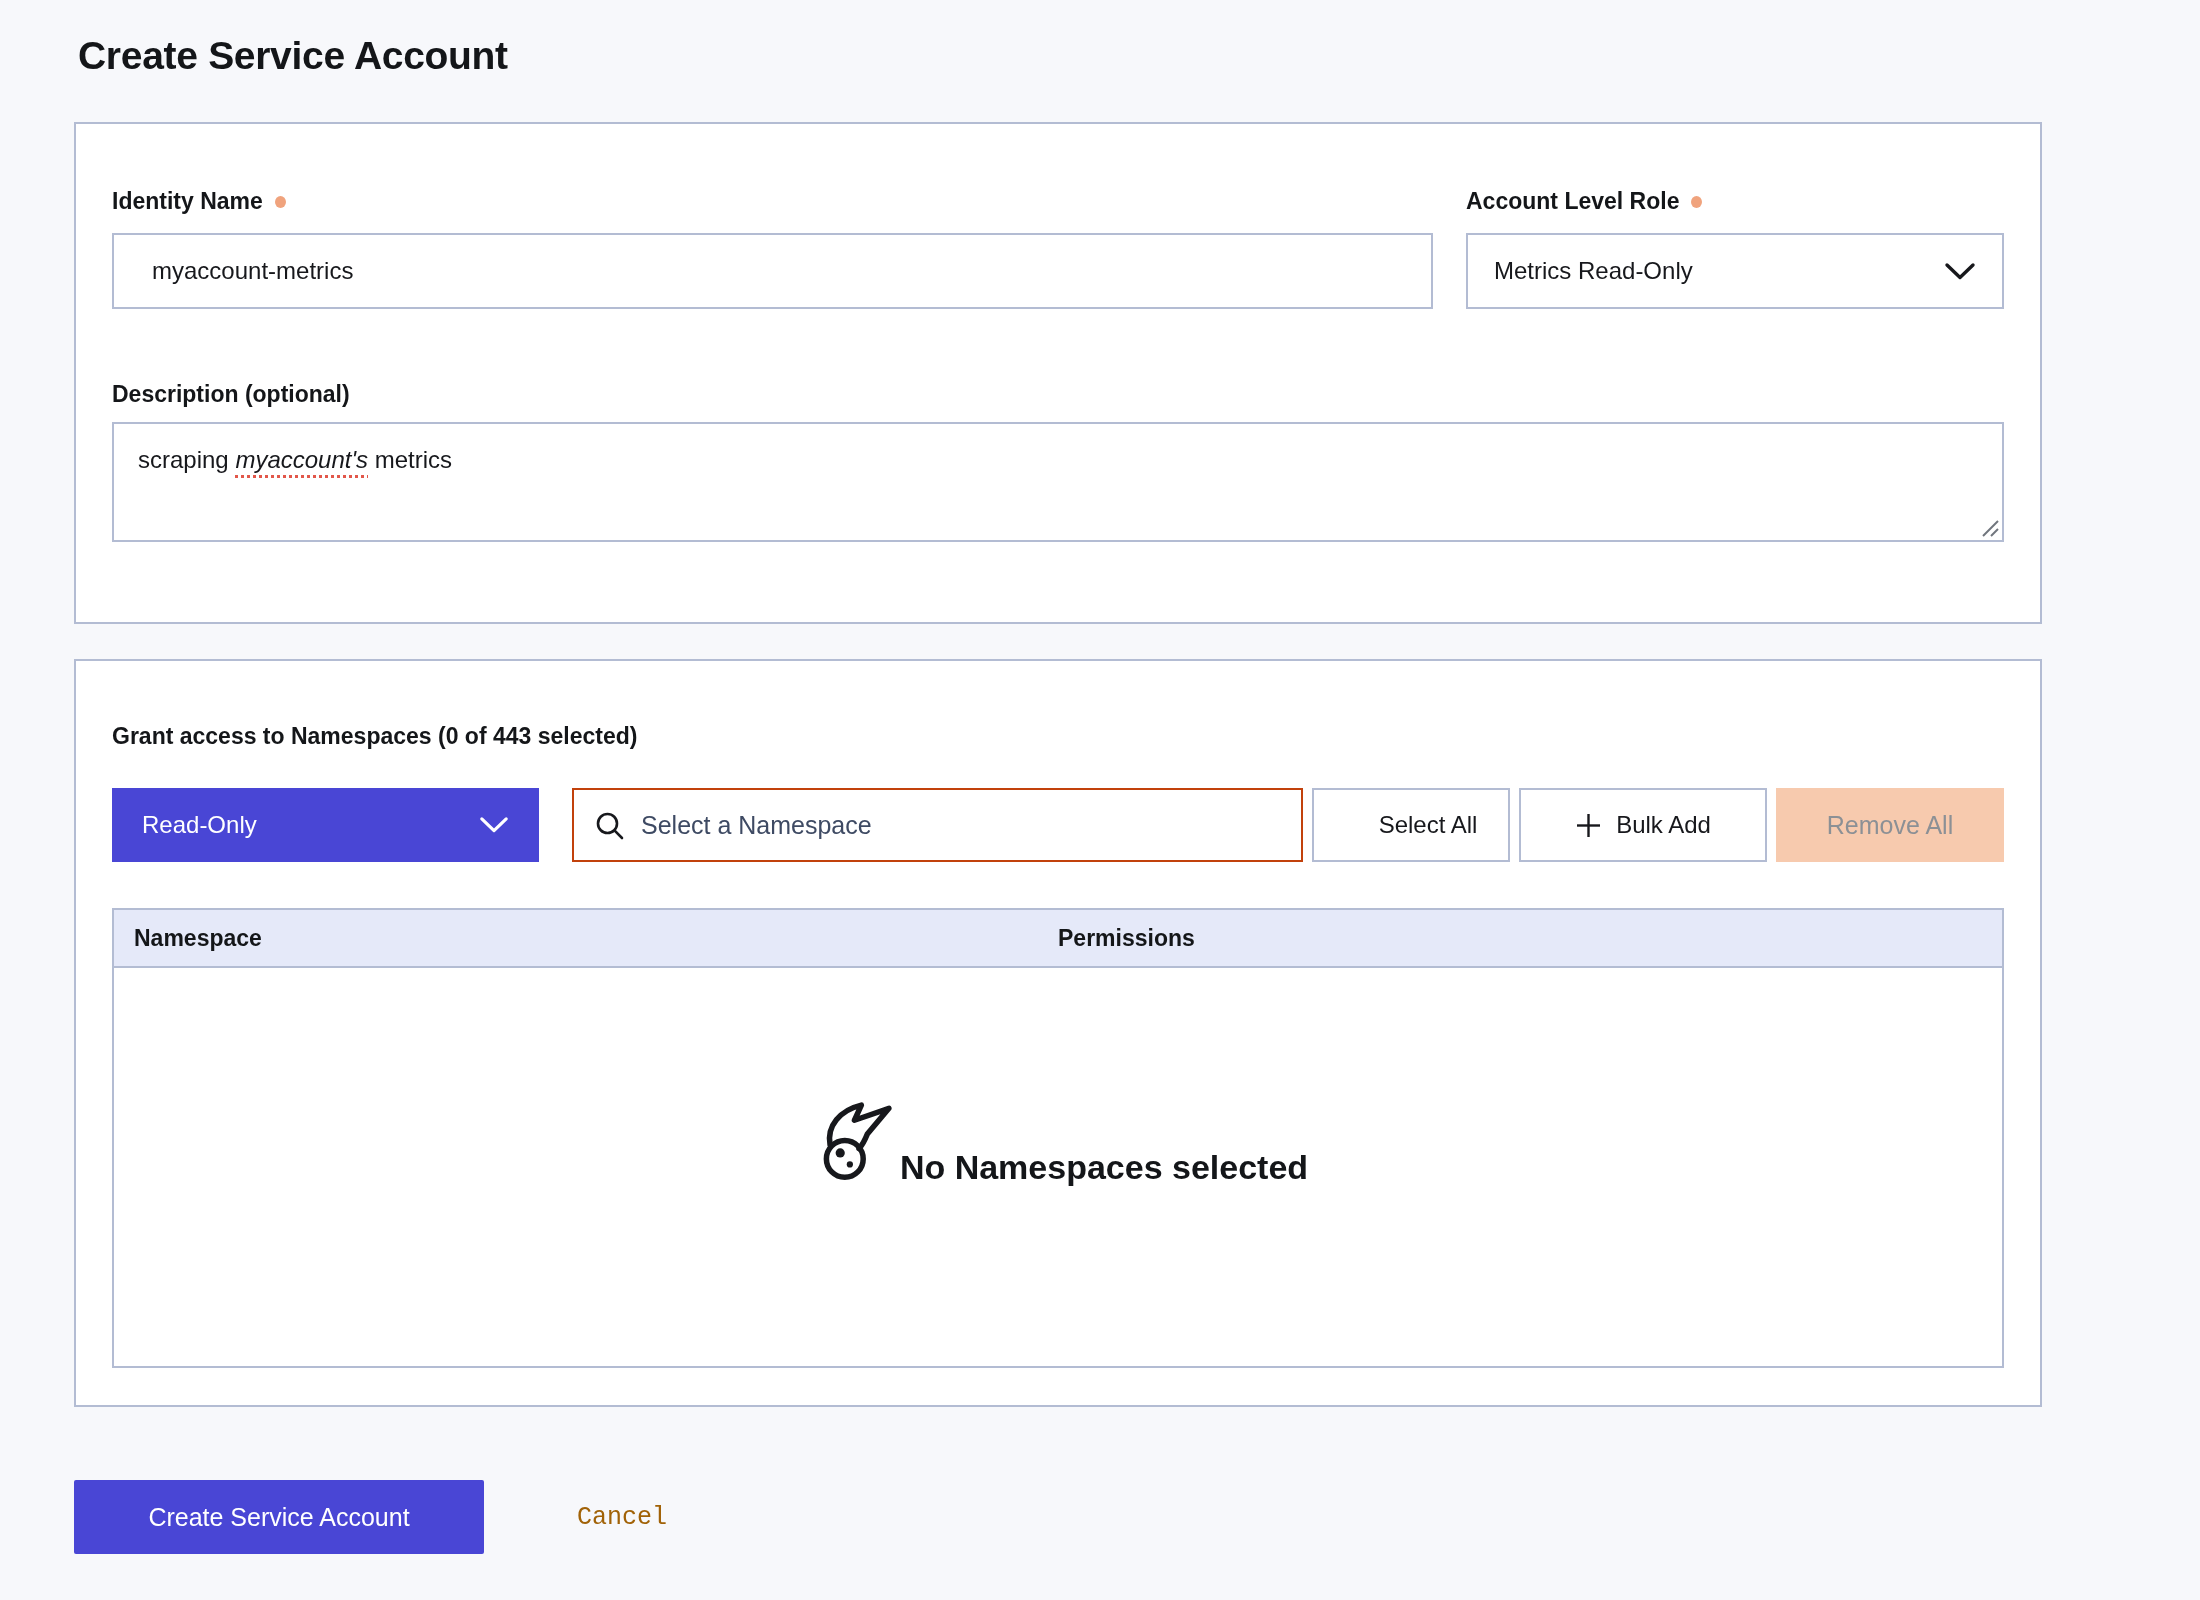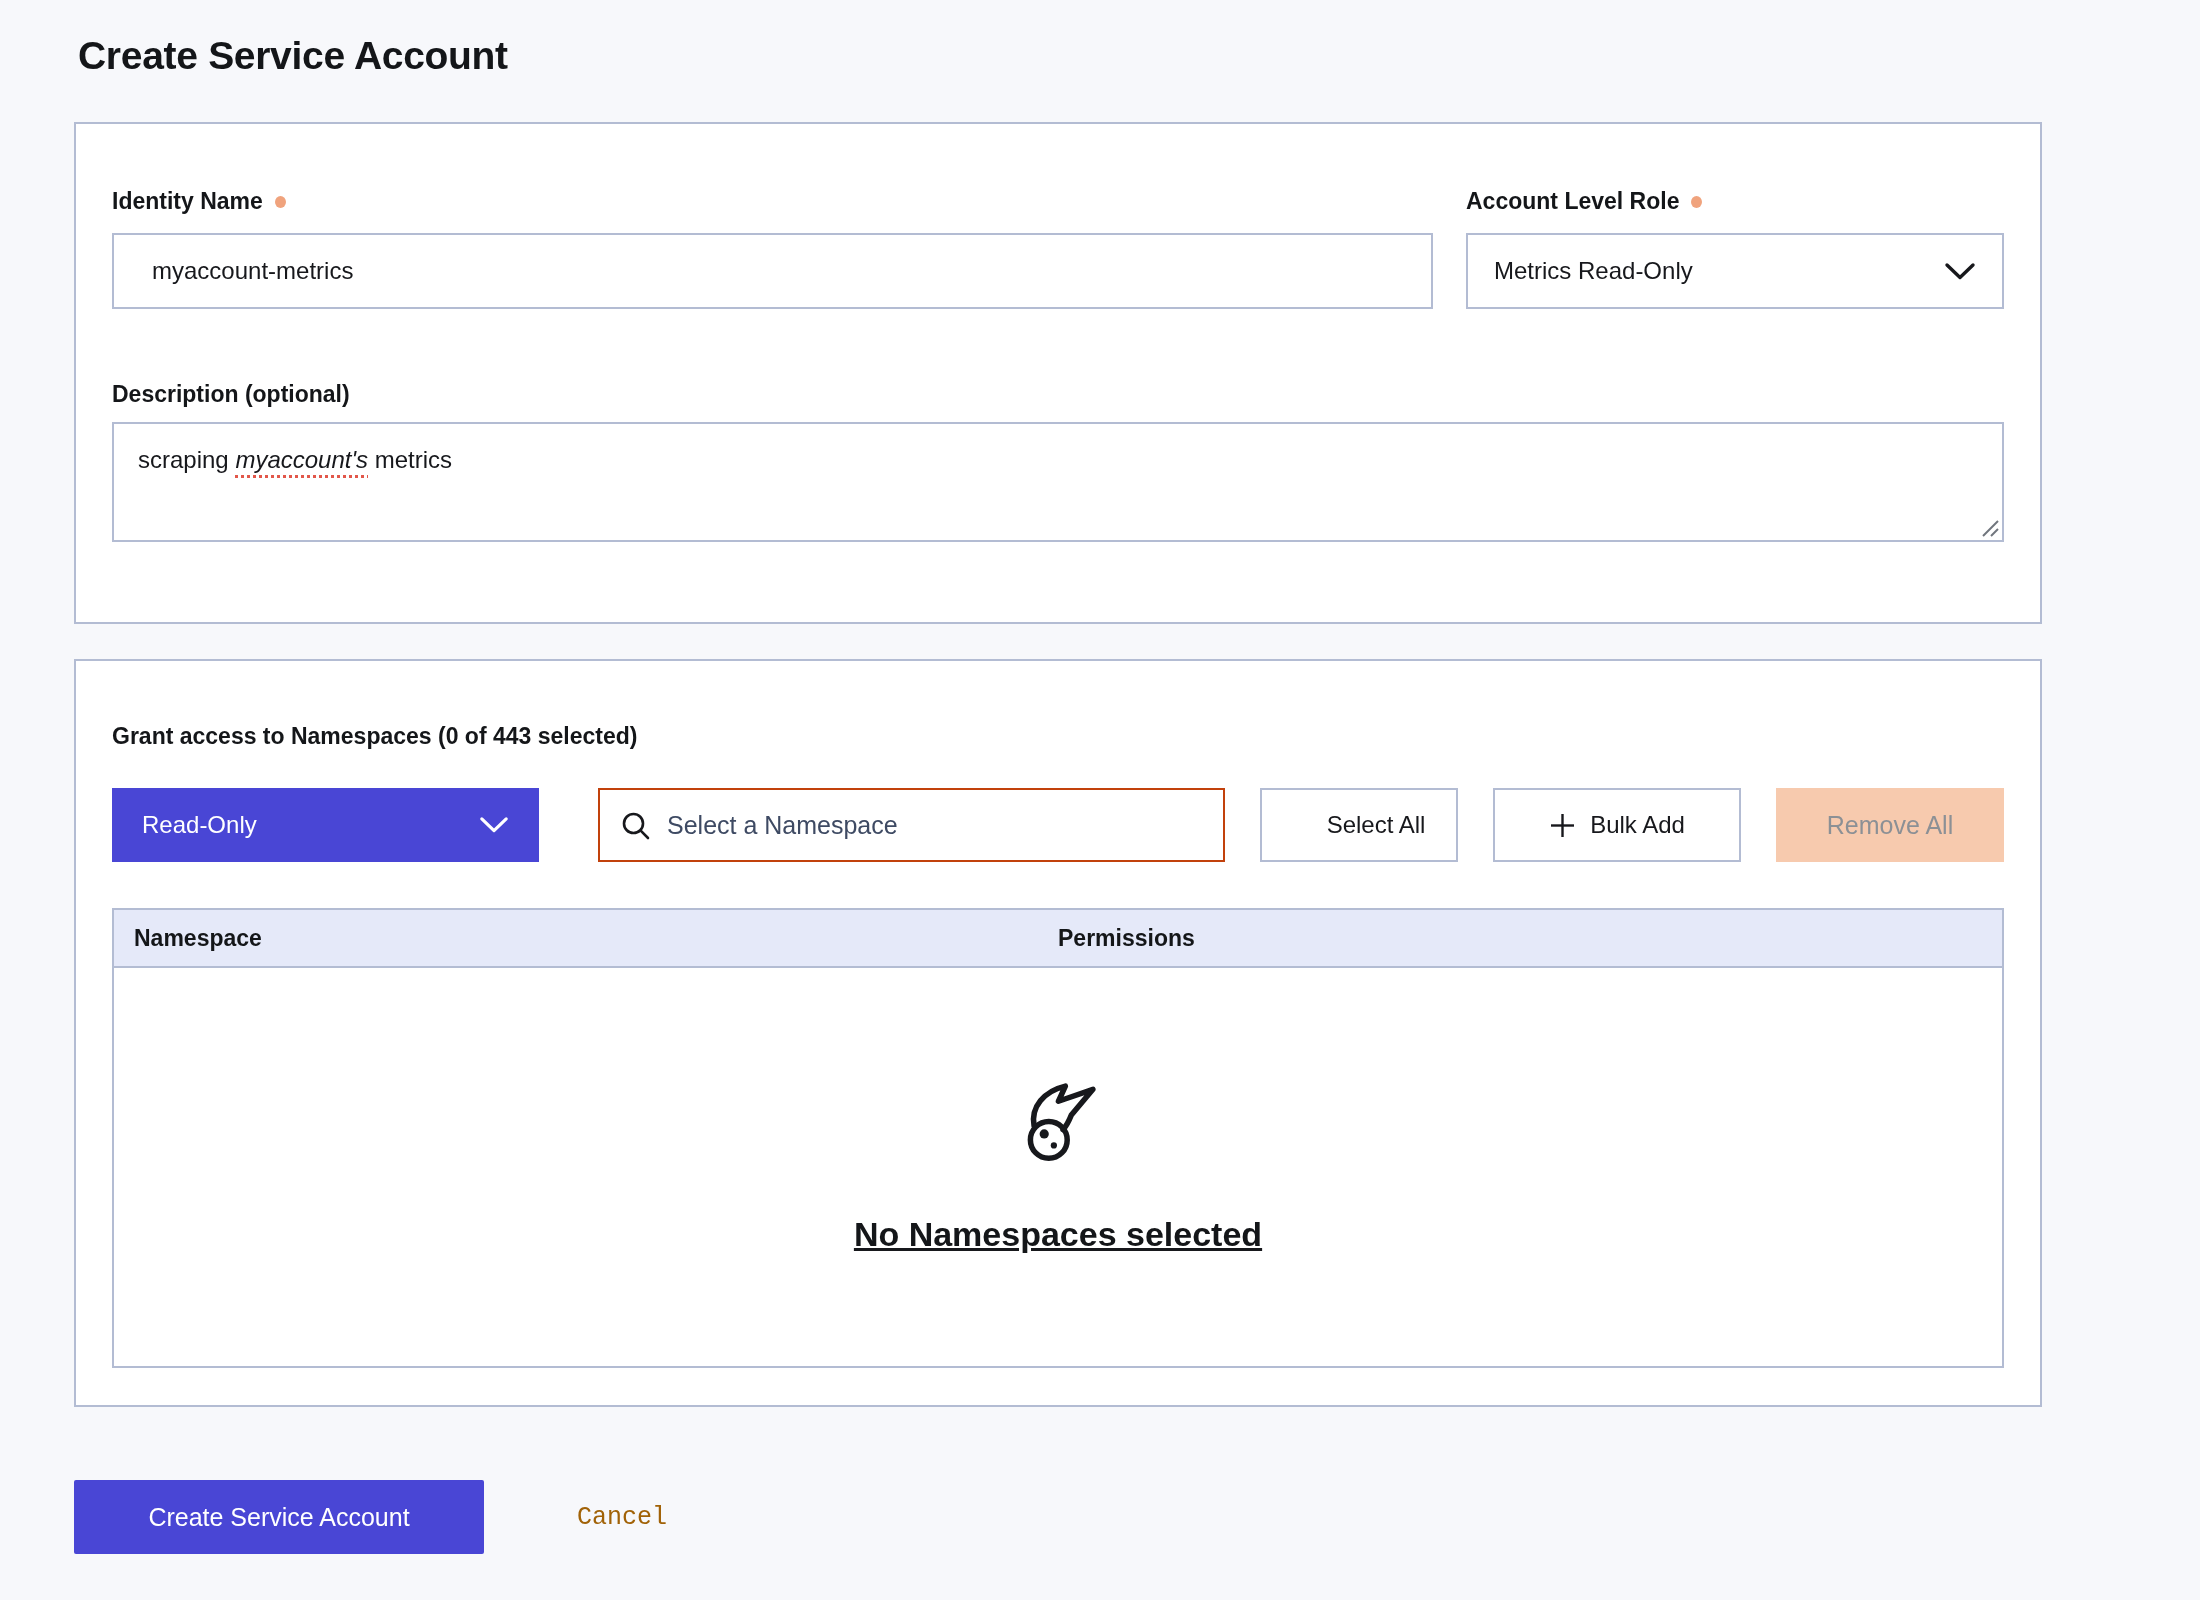--- a/index.html
+++ b/index.html
@@ -68,21 +68,21 @@
     text-decoration-line: underline;
     text-decoration-style: dotted;
     text-decoration-color: #e2574a;
     text-decoration-thickness: 3px;
     text-underline-offset: 7px;
     font-style: italic;
   }
   .resize-handle { position: absolute; right: 2px; bottom: 2px; line-height: 0; cursor: nwse-resize; }
 
   .ns-heading-row { margin-bottom: 38px; }
-  .toolbar { display: flex; align-items: stretch; height: 74px; gap: 26px; }
+  .toolbar { display: flex; align-items: stretch; height: 74px; }
   .perm-btn {
     width: 427px; background: #4946d5; color: #ffffff;
     border: none; font-family: "Liberation Sans", sans-serif; font-size: 24px;
     display: flex; align-items: center; justify-content: space-between;
     padding: 0 30px; cursor: pointer; margin-right: 33px;
   }
   .search-box {
     flex: 1; border: 2px solid #c2410c; background: #fff;
     display: flex; align-items: center; padding: 0 20px; gap: 16px;
     margin-right: 9px;
@@ -113,21 +113,21 @@
   .ns-table { margin-top: 46px; border: 2px solid #b3bcd3; }
   .ns-thead {
     height: 58px; background: #e5e9f9;
     display: grid; grid-template-columns: 50% 50%;
     align-items: center; border-bottom: 2px solid #b3bcd3;
   }
   .ns-thead .th { font-size: 23px; font-weight: 700; color: #141619; }
   .ns-thead .th:first-child { padding-left: 20px; }
   .ns-tbody {
     height: 398px; background: #fff;
-    display: flex; flex-direction: column; align-items: center; justify-content: center; text-decoration: underline;
+    display: flex; flex-direction: row; align-items: center; justify-content: center;
   }
   .comet { line-height: 0; margin-bottom: 42px; }
   .empty-text { font-size: 34px; font-weight: 700; color: #141619; }
 
   .footer { margin: 73px 0 0 74px; display: flex; align-items: center; }
   .btn-primary {
     width: 410px; height: 74px; background: #4946d5; color: #ffffff;
     border: none; border-radius: 2px;
     font-family: "Liberation Sans", sans-serif; font-size: 25px; font-weight: 500;
     cursor: pointer;

